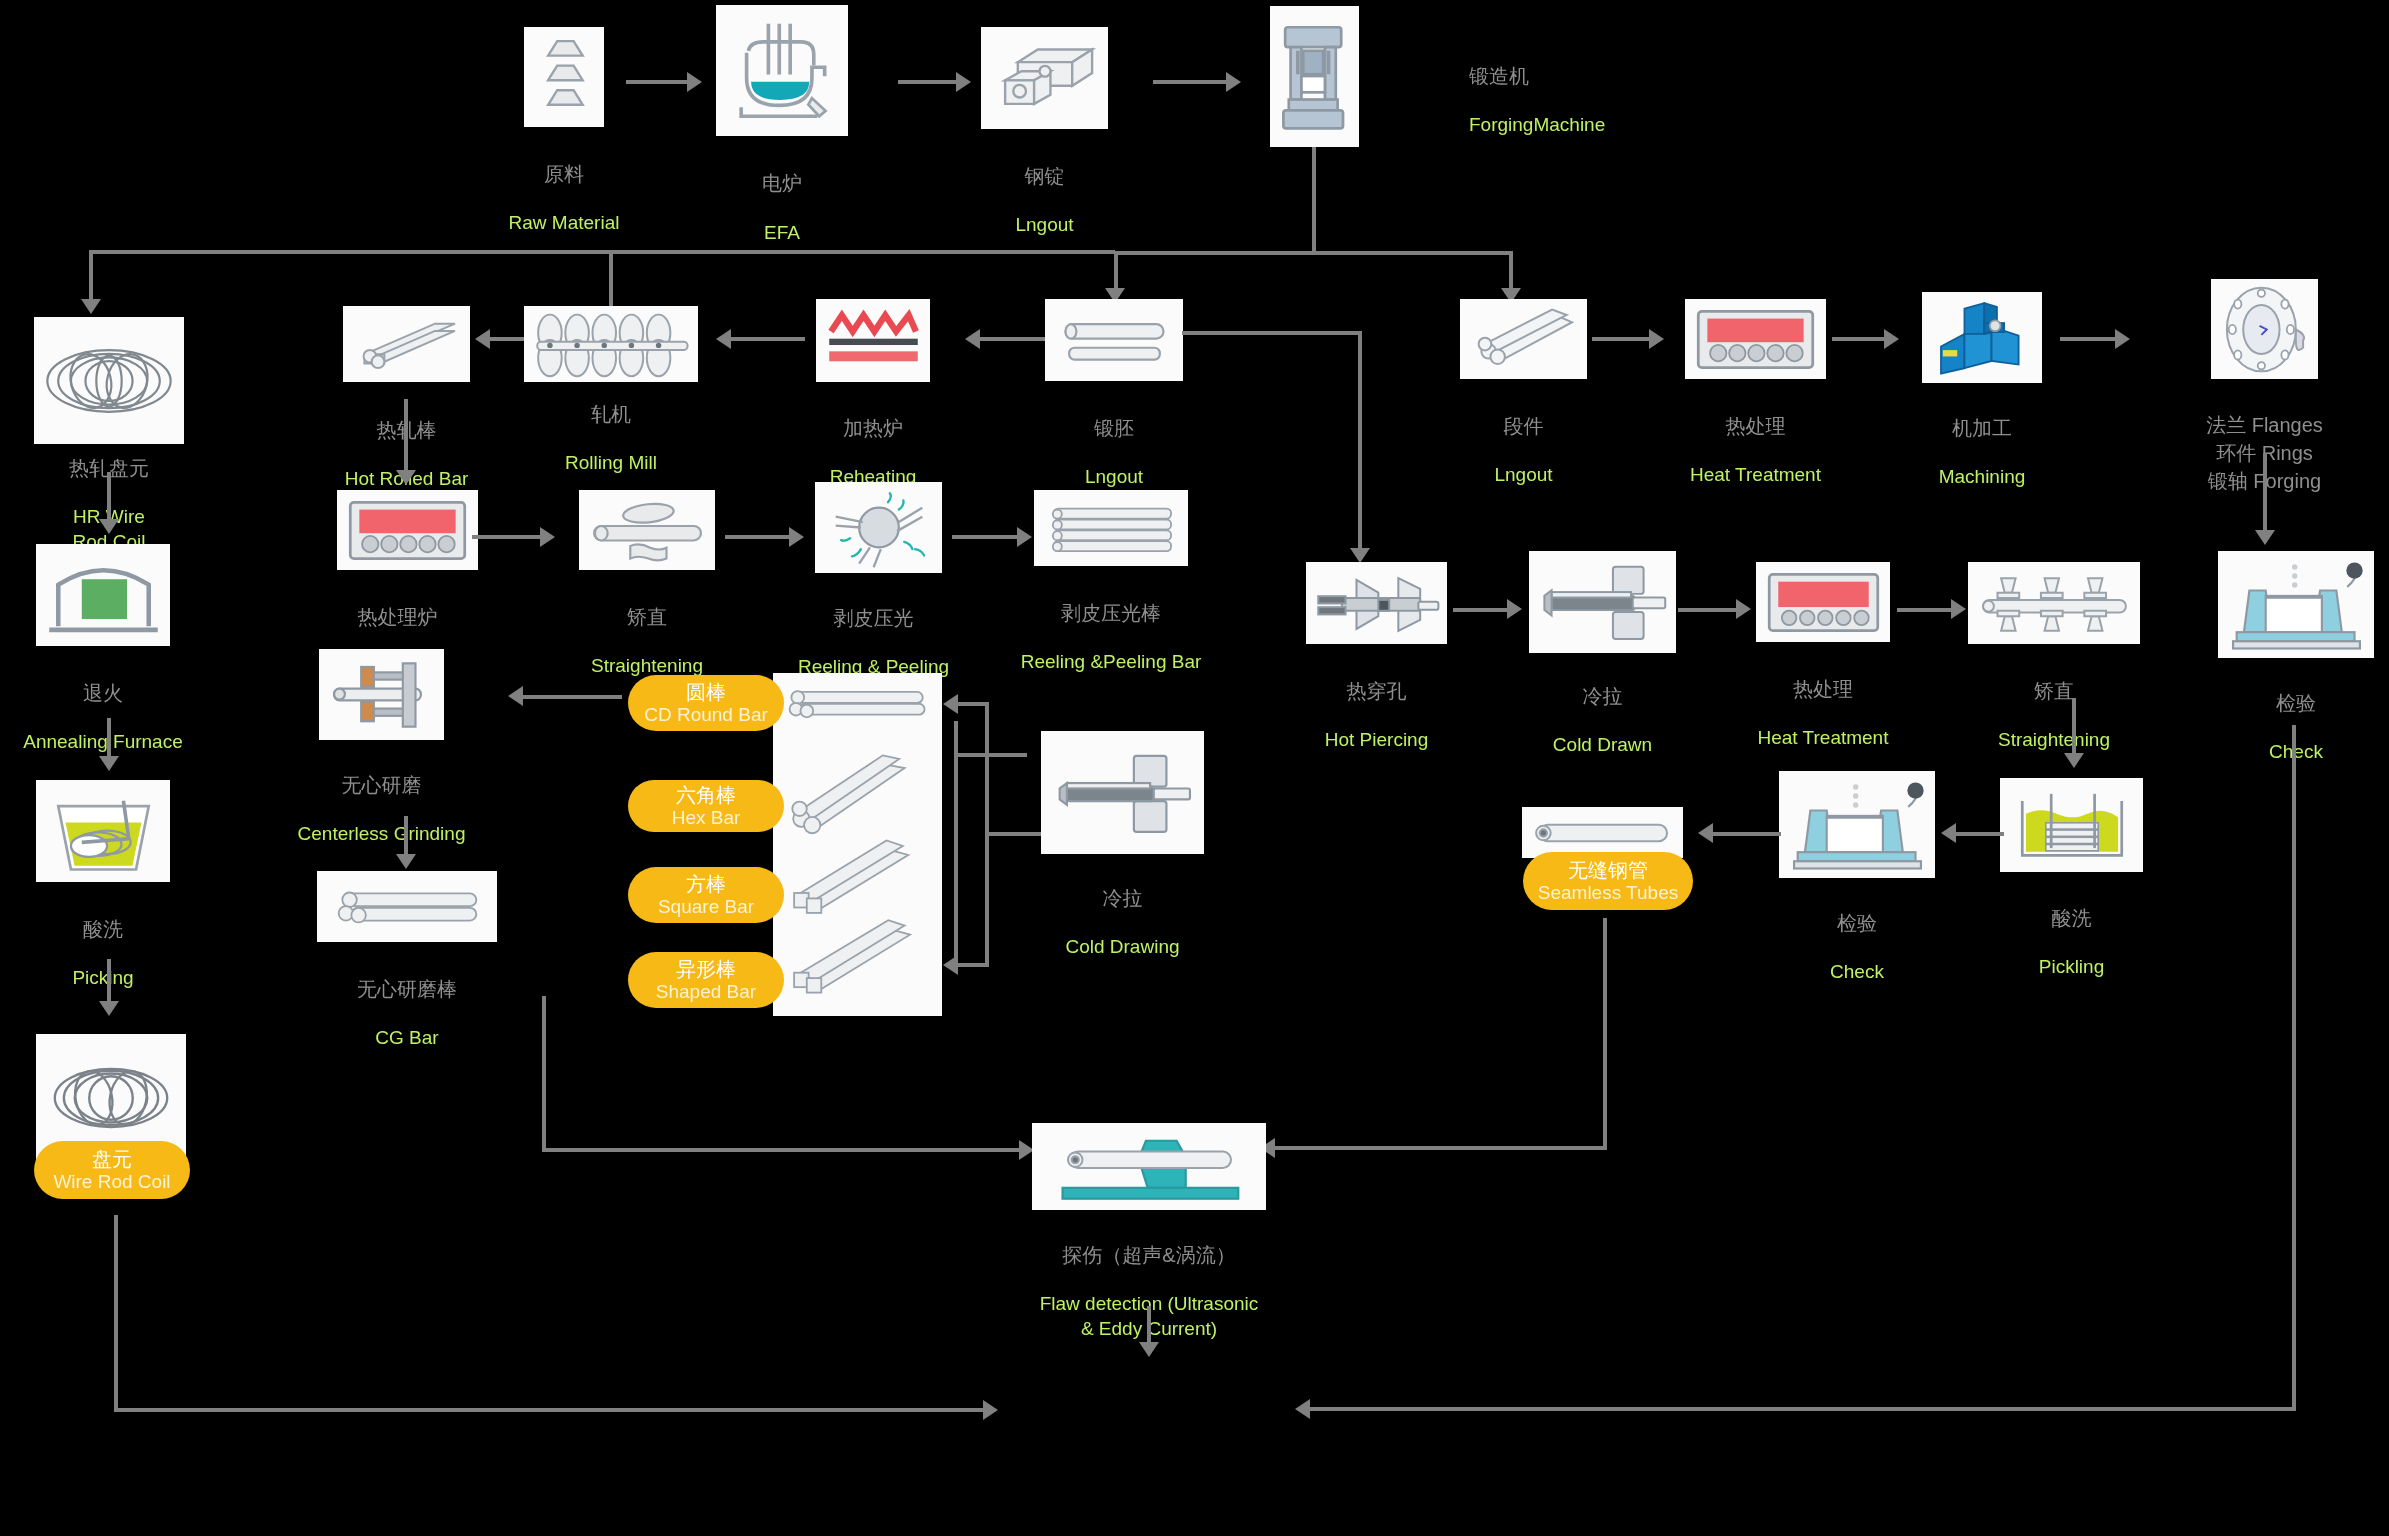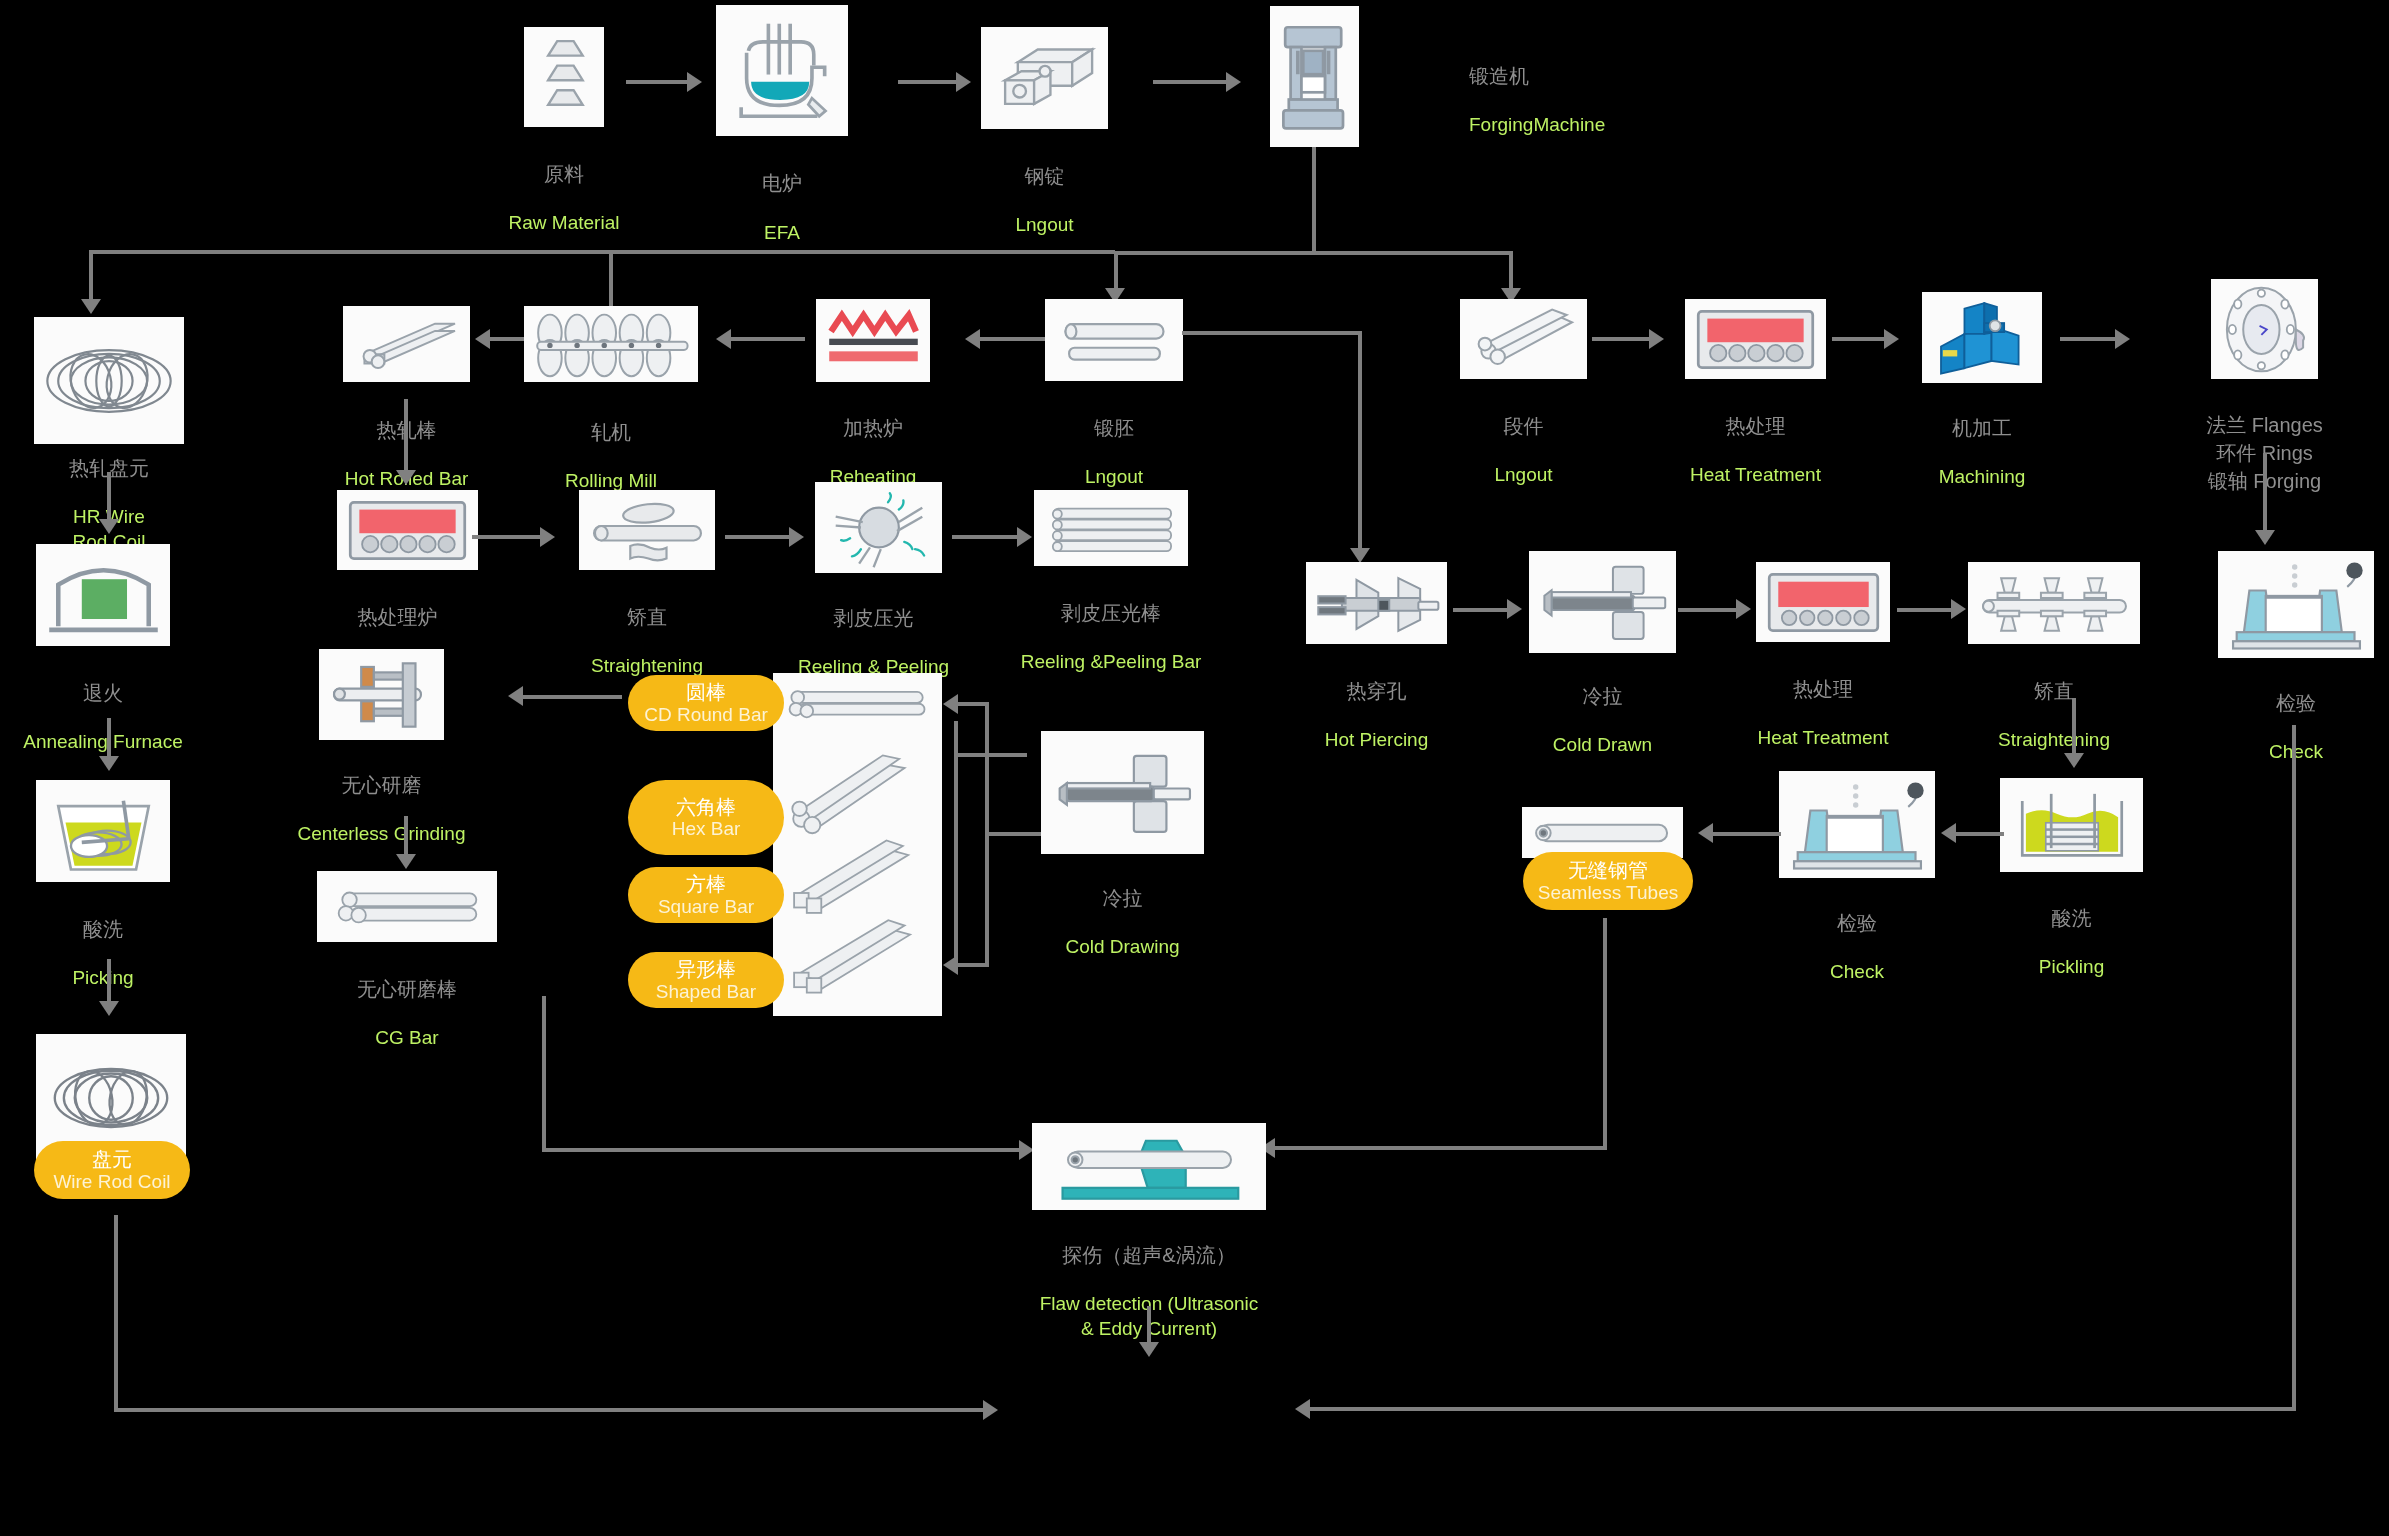--- a/index.html
+++ b/index.html
@@ -258,21 +258,21 @@
         </g>
         <g fill="#6d757d">
             <circle cx="22" cy="38" r="3"></circle>
             <circle cx="52" cy="38" r="3"></circle>
             <circle cx="82" cy="38" r="3"></circle>
             <circle cx="112" cy="38" r="3"></circle>
             <circle cx="142" cy="38" r="3"></circle>
           </g>
       </svg>
     </div>
-    <div class="cap" style="top:88px;">
+    <div class="cap" style="top:70px;">
       <span class="zh">轧机</span>
       <span class="en">Rolling Mill</span>
     </div>
   </div>
 
   <div class="ar ar-l" style="left:716px;top:329px;"></div>
   <div class="lh" style="left:731px;top:337px;width:74px;"></div>
 
   <div class="node" style="left:816px;top:299px;">
     <div class="thumb" style="width:114px;height:83px;">
@@ -576,21 +576,21 @@
         <rect x="20" y="326" width="16" height="16"></rect>
           <rect x="34" y="332" width="16" height="16"></rect>
       </g>
     </svg>
   </div>
 
   <div class="pill" style="left:628px;top:675px;width:156px;height:56px;">
     <span class="zh">圆棒</span>
     <span class="en">CD Round Bar</span>
   </div>
-  <div class="pill" style="left:628px;top:780px;width:156px;height:75px;text-align:center;">
+  <div class="pill" style="left:628px;top:780px;width:156px;height:52px;text-align:center;">
     <span class="zh">六角棒</span>
     <span class="en">Hex Bar</span>
   </div>
   <div class="pill" style="left:628px;top:867px;width:156px;height:56px;">
     <span class="zh">方棒</span>
     <span class="en">Square Bar</span>
   </div>
   <div class="pill" style="left:628px;top:952px;width:156px;height:56px;">
     <span class="zh">异形棒</span>
     <span class="en">Shaped Bar</span>

